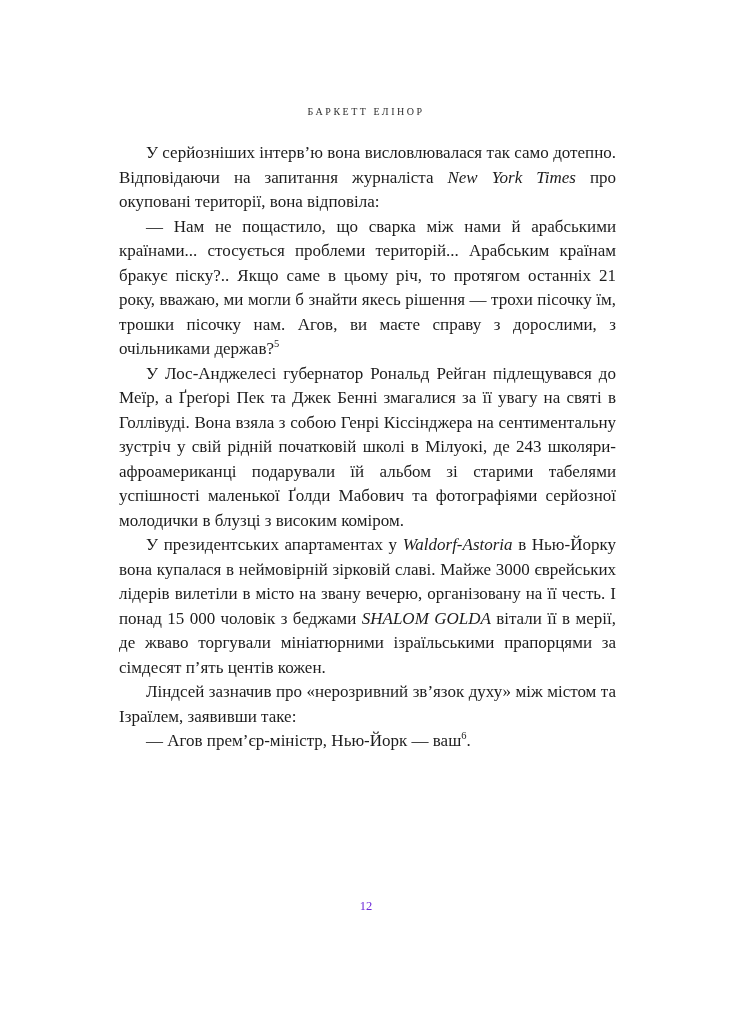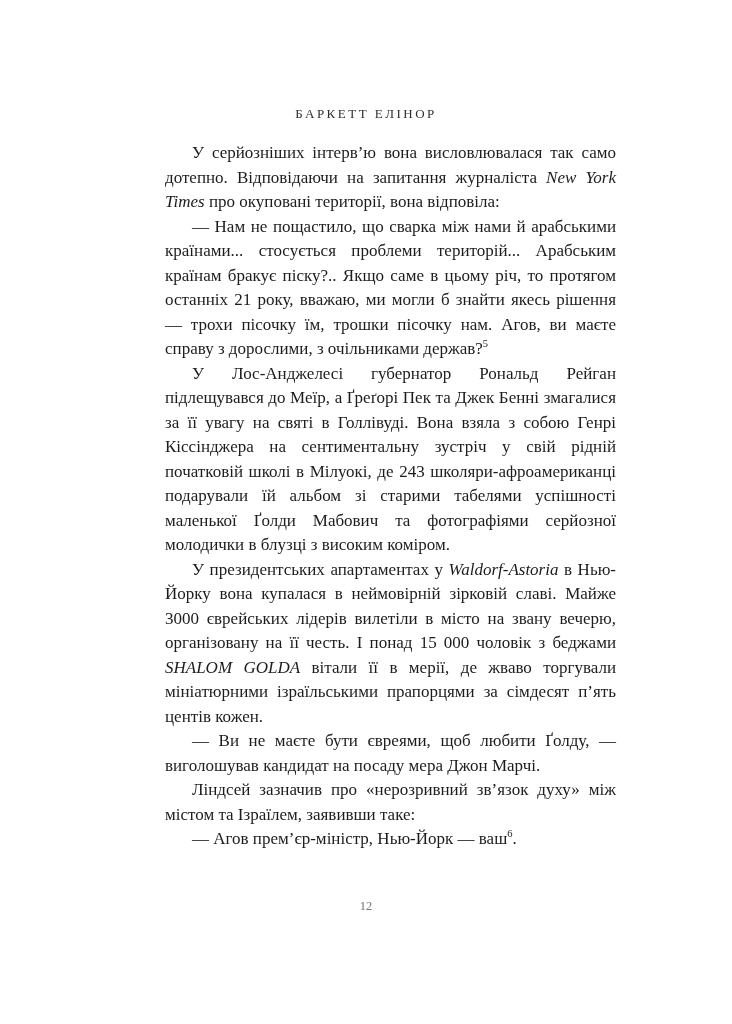--- a/index.html
+++ b/index.html
@@ -13,63 +13,62 @@
     font-family: "Liberation Serif", "DejaVu Serif", serif;
     color: #1c1c1c;
     overflow: hidden;
   }
   .running-header {
     position: absolute;
     top: 106px;
     left: 0;
     width: 100%;
     text-align: center;
-    font-size: 13px;
+    font-size: 10px;
     letter-spacing: 2.5px;
     color: #2e2e2e;
   }
   .page-body {
     position: absolute;
     top: 141px;
     left: 119px;
     width: 497px;
     font-size: 17px;
     line-height: 24.5px;
     text-align: justify;
     hyphens: auto;
     -webkit-hyphens: auto;
   }
   p.para { text-indent: 0; }
-  p.para.indent { text-indent: 27px; margin-left: 46px; }
+  p.para.indent { text-indent: 27px; }
   .italic { font-style: italic; }
   sup.fnref {
     font-size: 10.5px;
     line-height: 0;
     vertical-align: super;
   }
   .page-footer {
     position: absolute;
     top: 899px;
     left: 0;
     width: 100%;
     text-align: center;
     font-size: 12.5px;
-    color: #737373;
+    color: #6d28d9;
   }
 </style>
 </head>
 <body>
 
 <div class="page">
   <div class="running-header">БАРКЕТТ ЕЛІНОР</div>
 
   <div class="page-body">
       <p class="para indent"><span>У серйозніших інтерв’ю вона висловлювалася так само дотепно. Відповідаючи на запитання журналіста </span><span class="italic">New York Times</span><span> про окуповані території, вона відповіла:</span></p>
       <p class="para indent"><span>— Нам не пощастило, що сварка між нами й арабськими країнами... стосується проблеми територій... Арабським країнам бракує піску?.. Якщо саме в цьому річ, то протягом останніх 21 року, вважаю, ми могли б знайти якесь рішення — трохи пісочку їм, трошки пісочку нам. Агов, ви маєте справу з дорослими, з очільниками держав?</span><sup class="fnref">5</sup></p>
       <p class="para indent"><span>У Лос-Анджелесі губернатор Рональд Рейган підлещувався до Меїр, а Ґреґорі Пек та Джек Бенні змагалися за її увагу на святі в Голлівуді. Вона взяла з собою Генрі Кіссінджера на сентиментальну зустріч у свій рідній початковій школі в Мілуокі, де 243 школяри-афроамериканці подарували їй альбом зі старими табелями успішності маленької Ґолди Мабович та фотографіями серйозної молодички в блузці з високим коміром.</span></p>
       <p class="para indent"><span>У президентських апартаментах у </span><span class="italic">Waldorf-Astoria</span><span> в Нью-Йорку вона купалася в неймовірній зірковій славі. Майже 3000 єврейських лідерів вилетіли в місто на звану вечерю, організовану на її честь. І понад 15 000 чоловік з беджами </span><span class="italic">SHALOM GOLDA</span><span> вітали її в мерії, де жваво торгували мініатюрними ізраїльськими прапорцями за сімдесят п’ять центів кожен.</span></p>
-      <p class="para indent"><span>— Ви не маєте бути євреями, щоб любити Ґолду, — виголошував кандидат на посаду мера Джон Марчі.</span></p>
       <p class="para indent"><span>Ліндсей зазначив про «нерозривний зв’язок духу» між містом та Ізраїлем, заявивши таке:</span></p>
       <p class="para indent"><span>— Агов прем’єр-міністр, Нью-Йорк — ваш</span><sup class="fnref">6</sup><span>.</span></p>
     </div>
 
   <div class="page-footer">12</div>
 </div>
 
 </body></html>

